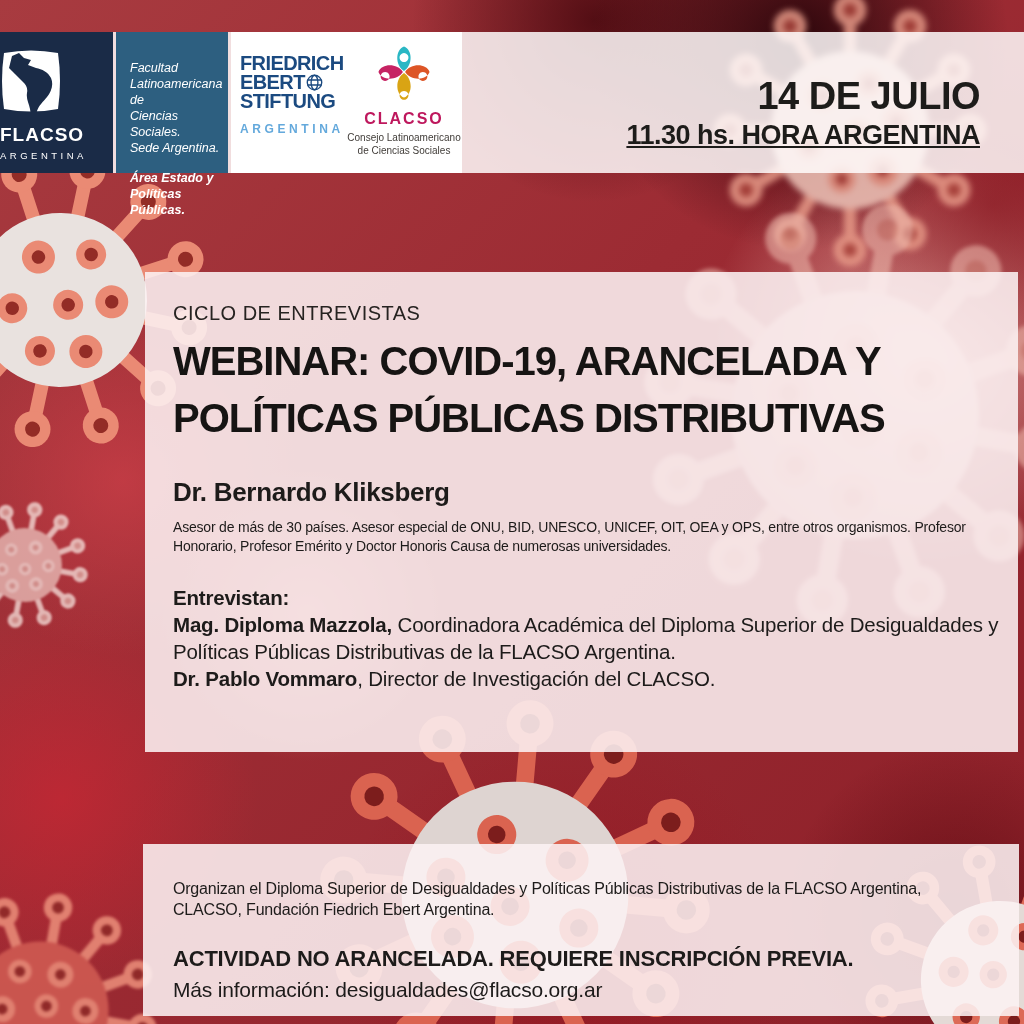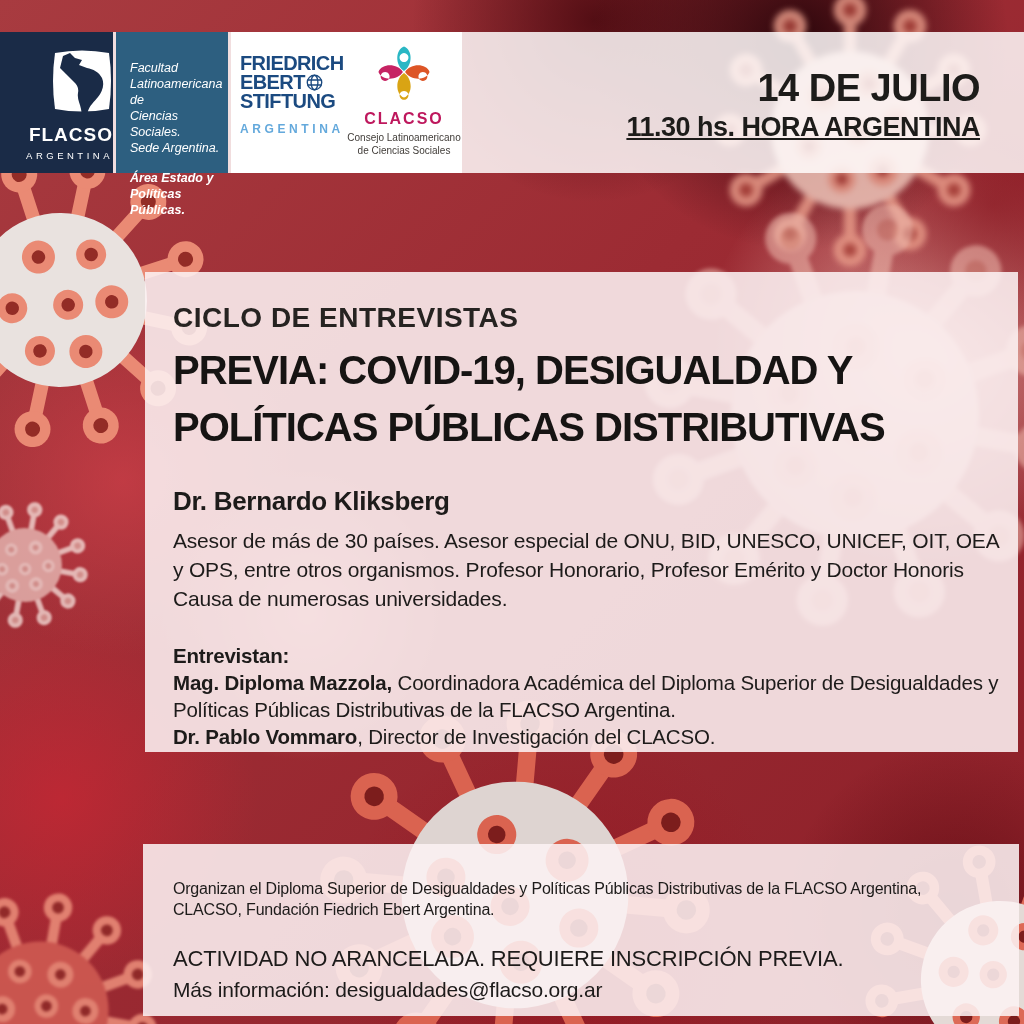--- a/index.html
+++ b/index.html
@@ -16,53 +16,53 @@
       radial-gradient(circle 280px at 6% 78%, rgba(205,38,52,.65), rgba(205,38,52,0) 70%),
       radial-gradient(circle 320px at 55% 93%, rgba(150,20,30,.6), rgba(150,20,30,0) 72%),
       radial-gradient(circle 240px at 93% 89%, rgba(88,10,16,.65), rgba(88,10,16,0) 70%),
       linear-gradient(135deg,#a83b40 0%,#9c2b33 45%,#8c1f28 100%);
   }
   .virus{position:absolute;z-index:1;}
   
   .logo-row{position:absolute;left:0;top:32px;width:1024px;height:141px;
     background:rgba(255,252,252,.85);z-index:2;}
   .logo-box{position:absolute;top:0;height:141px;box-sizing:border-box;}
-  .box-flacso{left:0;width:113px;background:#1a2b47;color:#fff;text-align:right;}
+  .box-flacso{left:0;width:113px;background:#1a2b47;color:#fff;text-align:left;}
   .box-area{left:116px;width:112px;background:#2d5f80;color:#fff;}
   .box-fes{left:231px;width:132px;background:#ffffff;}
   .box-clacso{left:346px;width:116px;background:#ffffff;text-align:center;}
-  .date-band{position:absolute;left:464px;top:8px;width:560px;height:170px;
+  .date-band{position:absolute;left:464px;top:16px;width:560px;height:170px;
     text-align:right;box-sizing:border-box;padding:28px 44px 0 0;color:#1d1c1a;}
   .date-l1{font-size:38px;font-weight:bold;letter-spacing:-.5px;line-height:1.1;}
   .date-l2{font-size:27px;font-weight:bold;letter-spacing:-.5px;line-height:1.3;text-decoration:underline;}
   .flacso-mark{margin-top:16px;}
   .flacso-name{font-size:19px;font-weight:bold;letter-spacing:1px;margin-top:6px;}
   .flacso-country{font-size:9.5px;letter-spacing:3.5px;margin-top:4px;}
   .area-text{font-size:12.5px;line-height:16px;padding:28px 0 0 14px;font-style:italic;}
   .area-bold{font-weight:bold;margin-top:14px;}
   .fes-text{padding:22px 0 0 9px;color:#1b4a80;font-weight:bold;font-size:20px;
     line-height:19px;letter-spacing:-.6px;}
   .fes-country{color:#64a9dc;font-size:12px;font-weight:bold;letter-spacing:3.6px;
     margin-top:9px;}
   .globe-icon-svg{vertical-align:-2px;margin-left:1px;}
   .clacso-name{font-size:16px;font-weight:bold;color:#be185d;letter-spacing:2px;margin-top:4px;}
   .clacso-sub{font-size:10px;color:#403c38;line-height:12.5px;margin-top:4px;}
   
   .main-panel{position:absolute;left:145px;top:272px;width:873px;height:480px;
     background:rgba(252,241,242,.88);z-index:2;box-sizing:border-box;padding:30px 20px 0 28px;}
-  .kicker{font-size:28px;letter-spacing:.5px;color:#262321;font-weight:bold;}
+  .kicker{font-size:20px;letter-spacing:.5px;color:#262321;}
   .title{font-size:40px;font-weight:bold;letter-spacing:-1px;line-height:1.42;margin-top:8px;color:#161413;}
   .speaker{font-size:26px;font-weight:bold;margin-top:30px;letter-spacing:-.3px;}
-  .bio{font-size:21px;line-height:1.38;margin-top:10px;width:832px;letter-spacing:-.2px;}
+  .bio{font-size:14px;line-height:1.38;margin-top:10px;width:832px;letter-spacing:-.2px;}
   .interview-block{margin-top:28px;font-size:20.5px;line-height:1.32;width:845px;letter-spacing:-.2px;}
   .bold{font-weight:bold;}
   .bottom-panel{position:absolute;left:143px;top:844px;width:876px;height:172px;
     background:rgba(252,241,242,.88);z-index:2;box-sizing:border-box;padding:34px 30px 0 30px;}
   .organizers{font-size:16px;line-height:1.32;width:790px;letter-spacing:-.2px;}
-  .notice{font-size:22px;font-weight:normal;margin-top:26px;letter-spacing:-.2px;}
+  .notice{font-size:22px;font-weight:bold;margin-top:26px;letter-spacing:-.2px;}
   .contact{font-size:21px;margin-top:6px;letter-spacing:-.2px;}
 </style>
 </head>
 <body>
 
 <div class="poster">
 
   <svg width="0" height="0" style="position:absolute" aria-hidden="true">
     <defs>
       <g id="virusSym">
@@ -184,21 +184,21 @@
 
     <div class="date-band">
       <div class="date-l1">14 DE JULIO</div>
       <div class="date-l2">11.30 hs. HORA ARGENTINA</div>
     </div>
   </div>
 
   <div class="main-panel">
     <div class="kicker">CICLO DE ENTREVISTAS</div>
     <div class="title">
-      <div>PREVIA: COVID-19, DESIGUALDAD Y</div>
+      <div>WEBINAR: COVID-19, ARANCELADA Y</div>
       <div>POLÍTICAS PÚBLICAS DISTRIBUTIVAS</div>
     </div>
     <div class="speaker">Dr. Bernardo Kliksberg</div>
     <div class="bio">Asesor de más de 30 países. Asesor especial de ONU, BID, UNESCO, UNICEF, OIT, OEA y OPS, entre otros organismos. Profesor Honorario, Profesor Emérito y Doctor Honoris Causa de numerosas universidades.</div>
     <div class="interview-block">
       <div class="bold">Entrevistan:</div>
       <div><span class="bold">Mag. Diploma Mazzola,</span><span> Coordinadora Académica del Diploma Superior de Desigualdades y Políticas Públicas Distributivas de la FLACSO Argentina.</span></div>
       <div><span class="bold">Dr. Pablo Vommaro</span><span>, Director de Investigación del CLACSO.</span></div>
     </div>
   </div>

